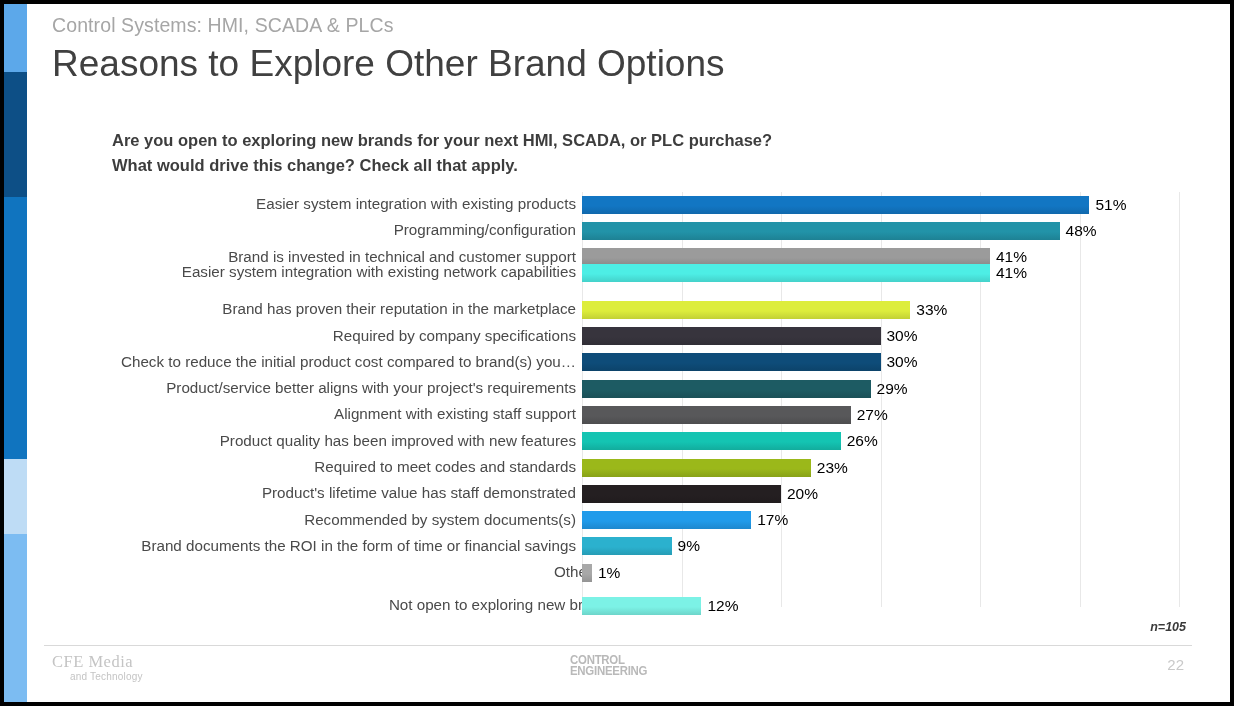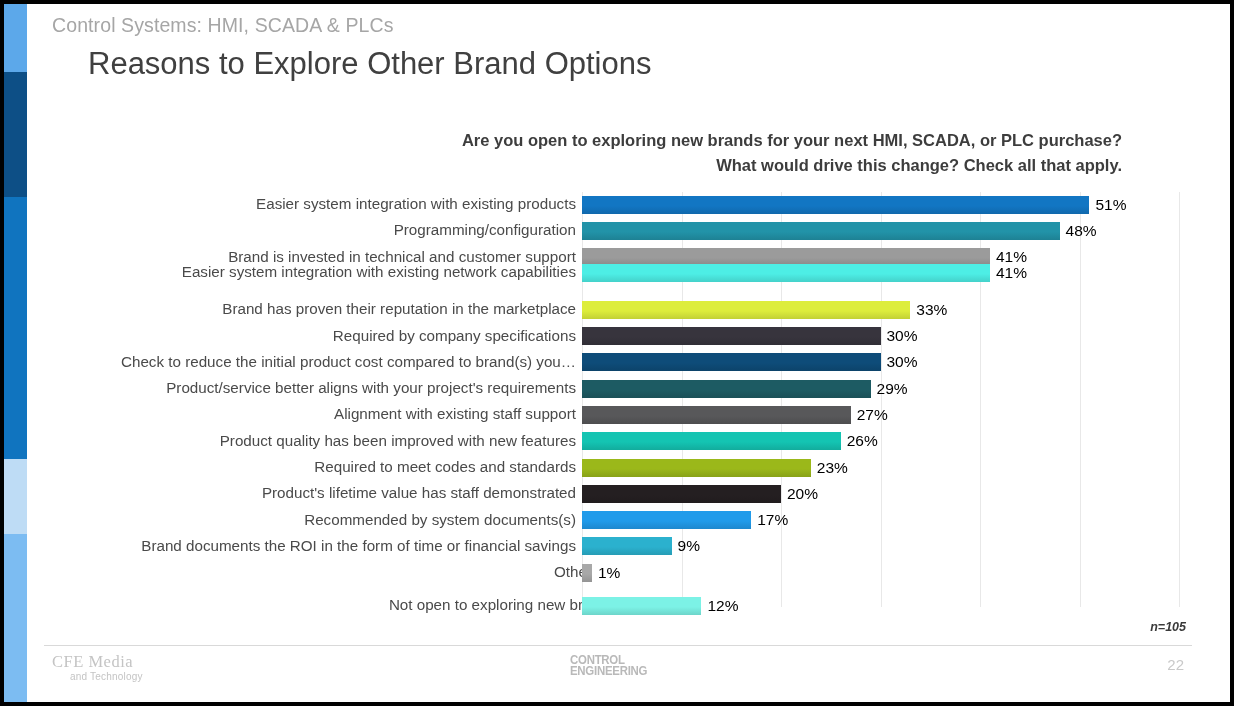--- a/index.html
+++ b/index.html
@@ -42,36 +42,35 @@
     width: 1100px;
   }
   #eyebrow {
     font-size: 19.5px;
     color: #a6a6a6;
     letter-spacing: 0.1px;
     line-height: 26px;
     white-space: nowrap;
   }
   #slide-title {
-    font-size: 31px;
+    font-size: 37px;
     color: #404040;
     line-height: 48px;
     margin-top: 2px;
     white-space: nowrap;
     font-weight: normal;
-    margin-left: 36px;
   }
 
   
   #question {
     position: absolute;
     left: 108px;
     top: 124px;
     width: 1010px;
-    text-align: right;
+    text-align: left;
     font-size: 16.5px;
     font-weight: bold;
     color: #3d3d3d;
     line-height: 25px;
   }
 
   
   #chart {
     position: absolute;
     left: 0px;

